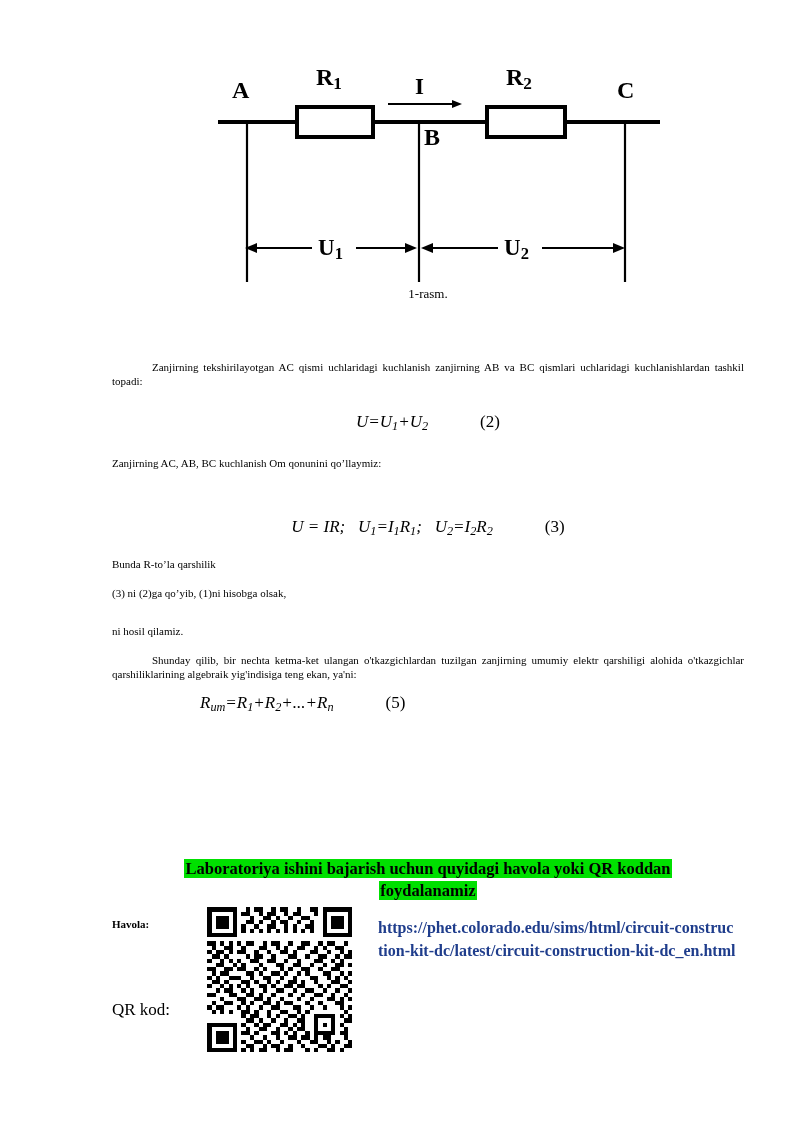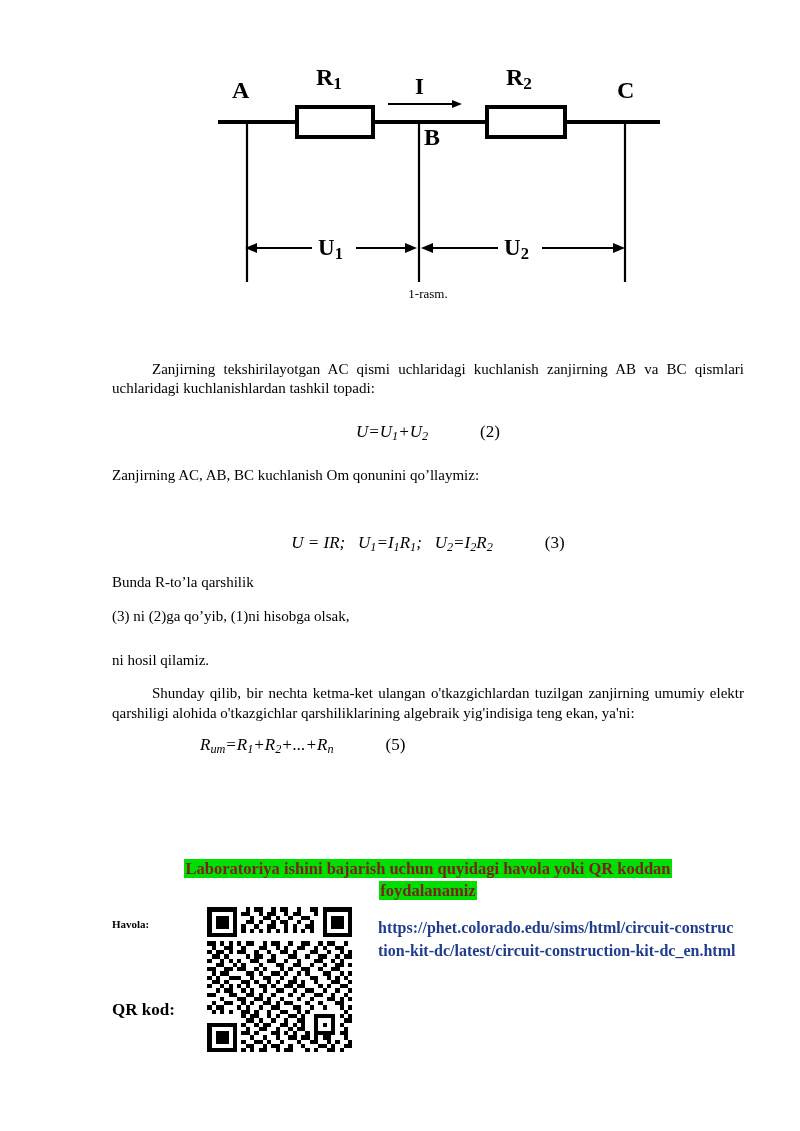--- a/index.html
+++ b/index.html
@@ -55,21 +55,21 @@
     line-height: 1.25;
     margin: 0;
     white-space: pre;
   }
   .eq .num {
     font-style: normal;
   }
   .eq-center { text-align: center; }
 
   .para {
-    font-size: 15px;
+    font-size: 11px;
     line-height: 1.32;
     text-align: justify;
     margin: 0;
     text-indent: 40px;
   }
   .para.no-indent { text-indent: 0; }
 
   sub {
     font-size: 0.72em;
     vertical-align: -0.22em;
@@ -87,39 +87,39 @@
     left: 112px;
     top: 858px;
     width: 632px;
     text-align: center;
     font-weight: bold;
     font-size: 16.5px;
     line-height: 1.35;
   }
   .banner span.hl {
     background: #00e000;
-    color: #7f1d1d;
+    color: #000000;
     padding: 0 1px;
     box-decoration-break: clone;
     -webkit-box-decoration-break: clone;
   }
 
   
   .label-havola {
     position: absolute;
     left: 112px;
     top: 918px;
     font-weight: bold;
     font-size: 11px;
   }
   .label-qr {
     position: absolute;
     left: 112px;
     top: 1000px;
-    font-weight: bold;
+    font-weight: normal;
     font-size: 17px;
   }
   .qr-wrap {
     position: absolute;
     left: 203px;
     top: 903px;
     width: 158px;
     height: 158px;
     background: #ffffff;
     padding: 0;

